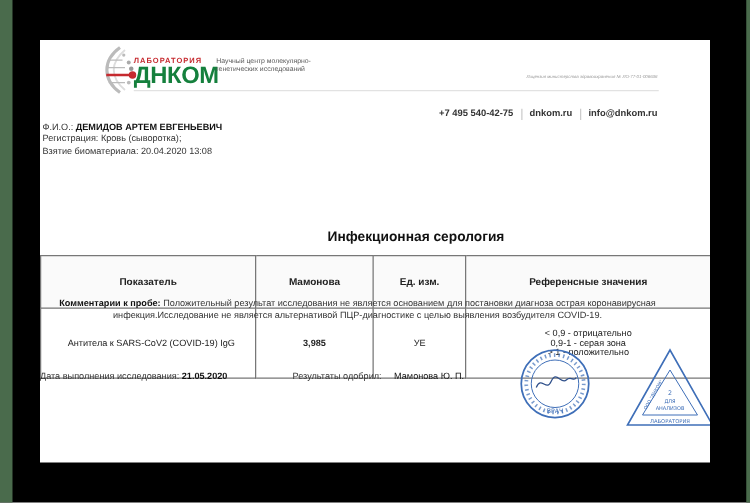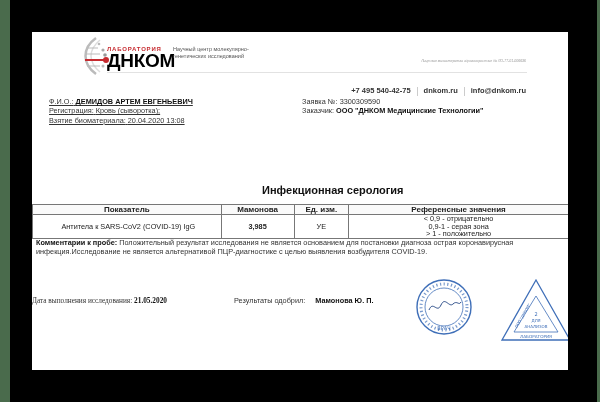--- a/index.html
+++ b/index.html
@@ -11,48 +11,48 @@
     }
     .edge-left { position: absolute; left: 0; top: 0; width: 10px; height: 402px; background: #4a6b4c; }
     .edge-right { position: absolute; right: 0; top: 0; width: 3px; height: 402px; background: #4a6b4c; }
     .page {
       position: absolute; left: 32px; top: 32px; width: 536px; height: 338px;
       background: #fff; overflow: hidden; color: #222;
     }
     
     .logo { position: absolute; left: 42px; top: 2px; width: 50px; height: 44px; }
     .lab-small { position: absolute; left: 75px; top: 14px; font-size: 6px; font-weight: bold; color: #c62a2f; letter-spacing: 0.8px; }
-    .lab-big { position: absolute; left: 75px; top: 19px; font-size: 19px; font-weight: bold; color: #000000; letter-spacing: -0.3px; line-height: 19px; }
+    .lab-big { position: absolute; left: 75px; top: 19px; font-size: 19px; font-weight: bold; color: #15803d; letter-spacing: -0.3px; line-height: 19px; }
     .tagline { position: absolute; left: 141px; top: 14px; font-size: 5.5px; line-height: 7px; color: #555; width: 90px; }
     .contacts { position: absolute; right: 42px; top: 14px; font-size: 7.5px; font-weight: bold; color: #333; white-space: nowrap; margin-top: 40px; }
     .contacts .sep { display: inline-block; width: 1px; height: 9px; background: #ccc; margin: 0 6px; vertical-align: middle; }
     .license { position: absolute; right: 42px; top: 27px; font-size: 3.5px; color: #999; font-style: italic; white-space: nowrap; }
     .header-rule { position: absolute; left: 75px; top: 40px; width: 420px; height: 1px; background: #e2e2e2; }
 
     
-    .info-left { position: absolute; left: 17px; top: 65px; font-size: 7.3px; line-height: 9.3px; color: #333; text-decoration: underline; }
+    .info-left { position: absolute; left: 2px; top: 65px; font-size: 7.3px; line-height: 9.3px; color: #333; }
     .info-right { position: absolute; left: 270px; top: 65px; font-size: 7.3px; line-height: 9.3px; color: #333; width: 200px; }
     .b { font-weight: bold; color: #111; }
 
     .section-title { position: absolute; left: 230px; top: 152px; font-size: 11px; font-weight: bold; color: #111; }
 
     
     .results { position: absolute; left: 0px; top: 172px; border-collapse: collapse; font-size: 7.3px; color: #222; }
-    .results th, .results td { border: 1px solid #777; padding: 0; text-align: center; }
+    .results th, .results td { border: 1px solid #777; padding: 16px; text-align: center; }
     .results th { font-weight: bold; font-size: 8px; height: 9px; line-height: 9px; background: #fafafa; }
     .results td { height: 23px; line-height: 7.5px; }
-    .results td.param { text-align: center; padding-left: 3px; }
+    .results td.param { text-align: right; padding-left: 3px; }
     .results td.res { font-weight: bold; }
     .results .last { border-right: none; }
 
-    .comment { position: absolute; left: 4px; top: 206px; width: 500px; font-size: 7.3px; line-height: 9.3px; color: #333; }
+    .comment { position: absolute; left: 4px; top: 206px; width: 500px; font-size: 7.3px; line-height: 9.3px; color: #333; text-align: center; }
 
-    .footer-date { position: absolute; left: 0px; top: 264px; font-size: 7.3px; color: #333; white-space: nowrap; font-family: Liberation Serif, serif; }
+    .footer-date { position: absolute; left: 0px; top: 264px; font-size: 7.3px; color: #333; white-space: nowrap; }
     .footer-approve { position: absolute; left: 202px; top: 264px; font-size: 7.3px; color: #333; white-space: nowrap; }
-    .footer-approve .name { margin-left: 10px; font-weight: bold; color: #111; }
+    .footer-approve .name { margin-left: 10px; font-weight: normal; color: #111; }
 
     .stamp-round { position: absolute; left: 383px; top: 246px; width: 58px; height: 58px; }
     .stamp-tri { position: absolute; left: 468px; top: 246px; width: 72px; height: 66px; }
   </style>
 </head>
 <body>
 
 <div class="edge-left"></div>
 <div class="edge-right"></div>
 
@@ -80,24 +80,20 @@
   </div>
   <div class="license">Лицензия министерства здравоохранения № ЛО-77-01-006636</div>
   <div class="header-rule"></div>
 
   <div class="info-left">
     <div><span>Ф.И.О.:</span> <span class="b">ДЕМИДОВ АРТЕМ ЕВГЕНЬЕВИЧ</span></div>
     <div><span>Регистрация:</span> <span>Кровь (сыворотка);</span></div>
     <div><span>Взятие биоматериала:</span> <span>20.04.2020 13:08</span></div>
   </div>
 
-  <div class="info-right">
-    <div><span>Заявка №:</span> <span>3300309590</span></div>
-    <div><span>Заказчик:</span> <span class="b">ООО "ДНКОМ Медицинские Технологии"</span></div>
-  </div>
 
   <div class="section-title">Инфекционная серология</div>
 
   <table class="results">
     <thead>
       <tr>
         <th style="width:193px">Показатель</th>
         <th style="width:73px">Мамонова</th>
         <th style="width:55px">Ед. изм.</th>
         <th class="last" style="width:225px">Референсные значения</th>

